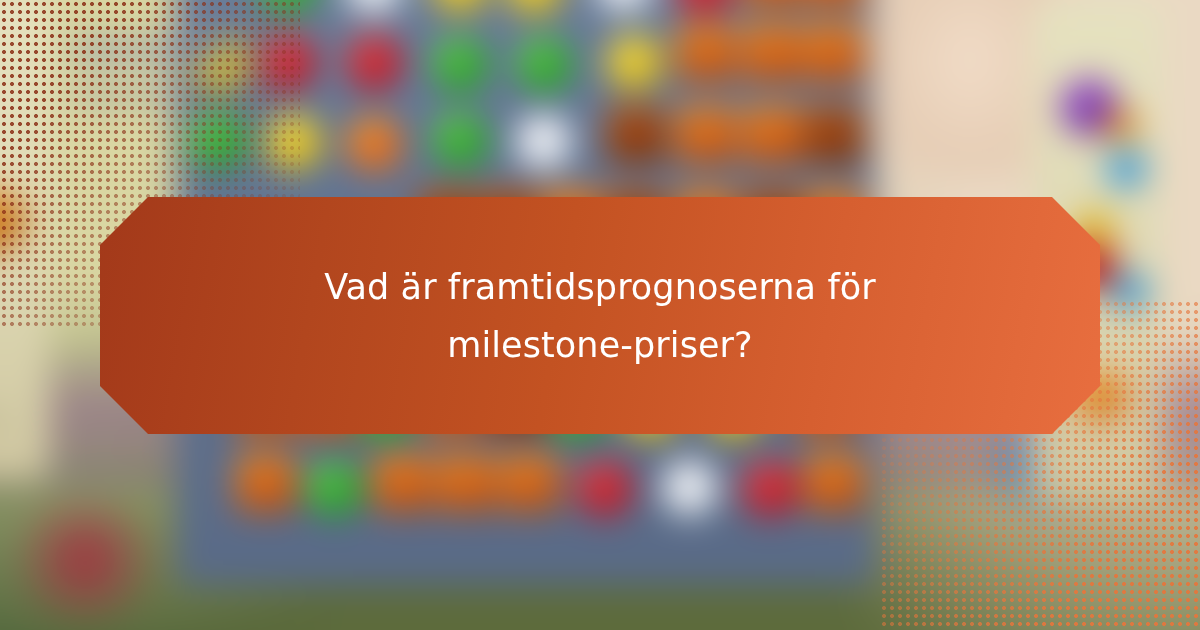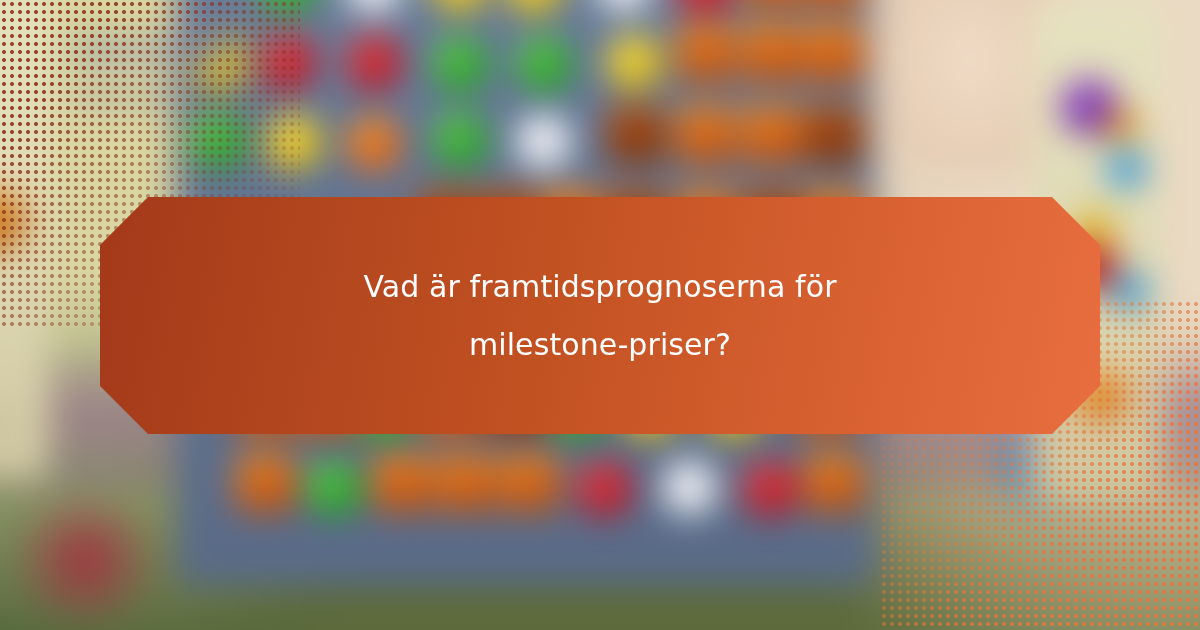--- a/index.html
+++ b/index.html
@@ -149,21 +149,21 @@
       0 48px
     );
     display: flex;
     align-items: center;
     justify-content: center;
   }
   .banner-text {
     width: 620px;
     text-align: center;
     color: #ffffff;
-    font-size: 30px;
+    font-size: 35px;
     line-height: 58px;
     font-weight: 400;
     letter-spacing: .1px;
     font-family: "DejaVu Sans", sans-serif;
   }
 </style>
 </head>
 <body>
 
 <div id="stage">

